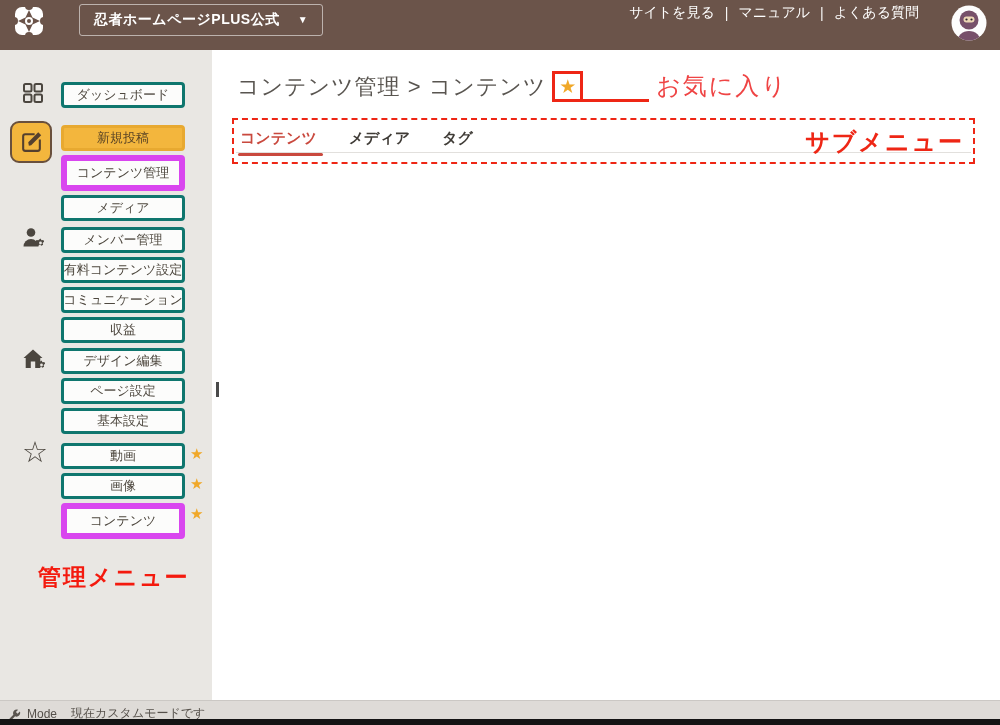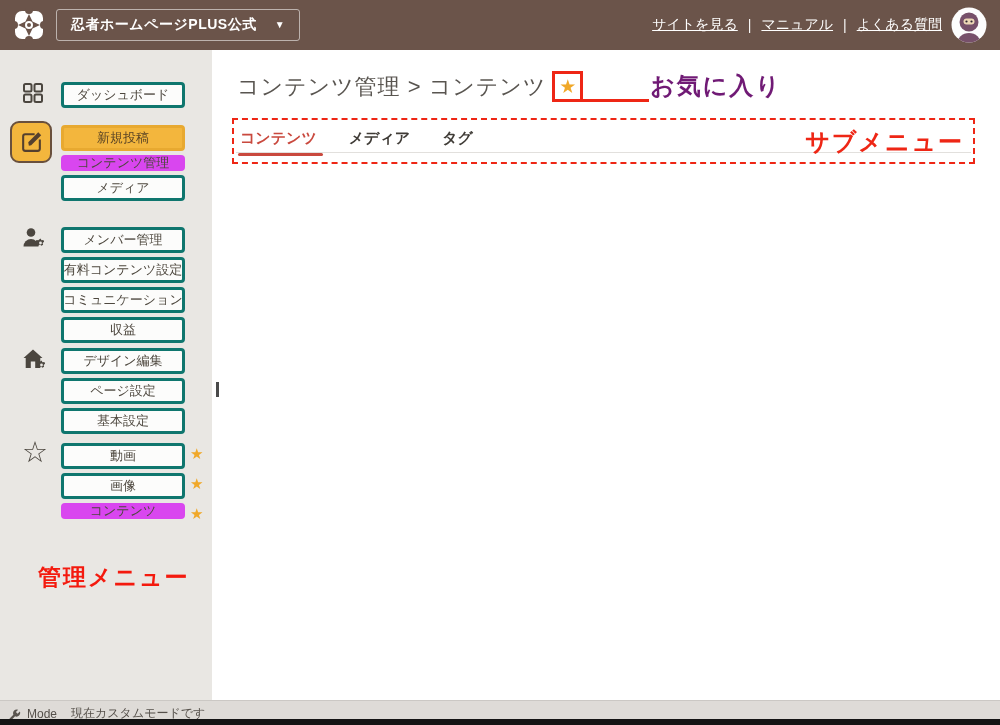--- a/index.html
+++ b/index.html
@@ -1,60 +1,60 @@
 <!DOCTYPE html>
 <html><head>
 <meta charset="utf-8">
 <style>
   html,body{margin:0;padding:0;background:#fff;}
   .screen{position:relative;width:1000px;height:725px;overflow:hidden;background:#fff;
           font-family:"Liberation Sans","DejaVu Sans",sans-serif;}
 
   
   .topbar{position:absolute;top:0;left:0;right:0;height:50px;background:#6B544A;
-          display:flex;align-items:center;padding:4px 12px;box-sizing:border-box;}
+          display:flex;align-items:flex-start;padding:4px 12px;box-sizing:border-box;gap:23px;}
   .logo{display:flex;margin-right:10px;flex:0 0 auto;}
   .site-selector{display:flex;align-items:center;gap:18px;border:1px solid rgba(255,255,255,.55);
           border-radius:3px;padding:6px 14px;color:#fff;font-size:14px;font-weight:bold;
           letter-spacing:.5px;cursor:pointer;}
   .caret{font-size:10px;line-height:1;}
   .topbar-right{margin-left:auto;display:flex;align-items:center;gap:10px;color:#fff;font-size:14px;}
-  .top-link{cursor:pointer;white-space:nowrap;text-decoration:underline;}
+  .top-link{cursor:pointer;white-space:nowrap;}
   .sep{opacity:.95;}
   .avatar{margin-left:8px;display:flex;flex:0 0 auto;}
 
   
   .sidebar{position:absolute;top:50px;left:0;width:212px;height:650px;background:#E9E7E3;}
   .sb-group{position:absolute;left:0;width:212px;}
   .g0{top:32px}.g1{top:75px}.g2{top:177px}.g3{top:298px}.g4{top:393px}
   .sb-icon{position:absolute;left:22px;top:0;display:flex;color:#4b463f;}
   .g1 .sb-icon{left:10px;top:-4px;width:42px;height:42px;background:#F3B63D;
           border:2px solid #69503D;border-radius:9px;align-items:center;justify-content:center;
           box-sizing:border-box;cursor:pointer;}
   .g4 .sb-icon{font-size:29px;line-height:1;top:-5px;left:22px;}
   .sb-items{margin-left:61px;width:124px;display:flex;flex-direction:column;gap:4px;}
   .sb-row{position:relative;}
   .sb-btn{width:100%;height:26px;background:#FCFCFB;border:3px solid #0f766e;border-radius:4px;
           font-size:13px;color:#4E483F;display:flex;align-items:center;justify-content:center;
           box-sizing:border-box;cursor:pointer;font-family:inherit;padding:0 2px;white-space:nowrap;}
   .sb-btn.primary{background:#F3B63D;border-color:#E8A930;color:#5A4426;}
-  .sb-btn.outlined{border:8px solid #d946ef;height:15px;}
+  .sb-btn.outlined{border:6px solid #d946ef;height:36px;}
   .sb-star{position:absolute;left:129px;top:2px;font-size:15px;color:#F0A829;line-height:1.2;cursor:pointer;}
   .sidebar-annotation{position:absolute;left:38px;top:512px;font-size:23px;font-weight:bold;
           color:#F41A0E;letter-spacing:2px;}
 
   
   .main{position:absolute;top:50px;left:212px;right:0;height:650px;background:#fff;}
   .breadcrumb-row{position:absolute;left:25px;top:20px;display:flex;align-items:flex-end;}
   .breadcrumb{font-size:22px;color:#595550;letter-spacing:1px;white-space:nowrap;}
   .fav-box{width:25px;height:25px;border:3px solid #EE2615;display:flex;align-items:center;
           justify-content:center;margin-left:6px;cursor:pointer;background:#fff;}
   .fav-star{font-size:19px;color:#F0A829;line-height:1;}
   .fav-line{width:66px;height:3px;background:#EE2615;}
-  .fav-annotation{font-size:24px;font-weight:bold;color:#701a75;margin-left:1px;letter-spacing:2px;white-space:nowrap;}
+  .fav-annotation{font-size:24px;font-weight:normal;color:#ef4444;margin-left:7px;letter-spacing:2px;white-space:nowrap;}
 
   .tabs-box{position:absolute;left:20px;top:68px;width:743px;height:46px;
           border:2px dashed #EE2615;box-sizing:border-box;}
   .tabs-row{display:flex;gap:32px;padding:9px 0 0 6px;position:relative;height:100%;box-sizing:border-box;}
   .tab{font-size:15px;font-weight:bold;color:#3F3B36;cursor:pointer;position:relative;
           padding-bottom:12px;white-space:nowrap;}
   .tab.active{color:#C9493E;}
   .tab.active::after{content:"";position:absolute;left:-2px;right:-6px;bottom:6px;height:3px;
           background:#C9493E;border-radius:2px;z-index:2;}
   .tabs-baseline{position:absolute;left:2px;right:2px;bottom:9px;height:1px;background:#E2E0DD;}

